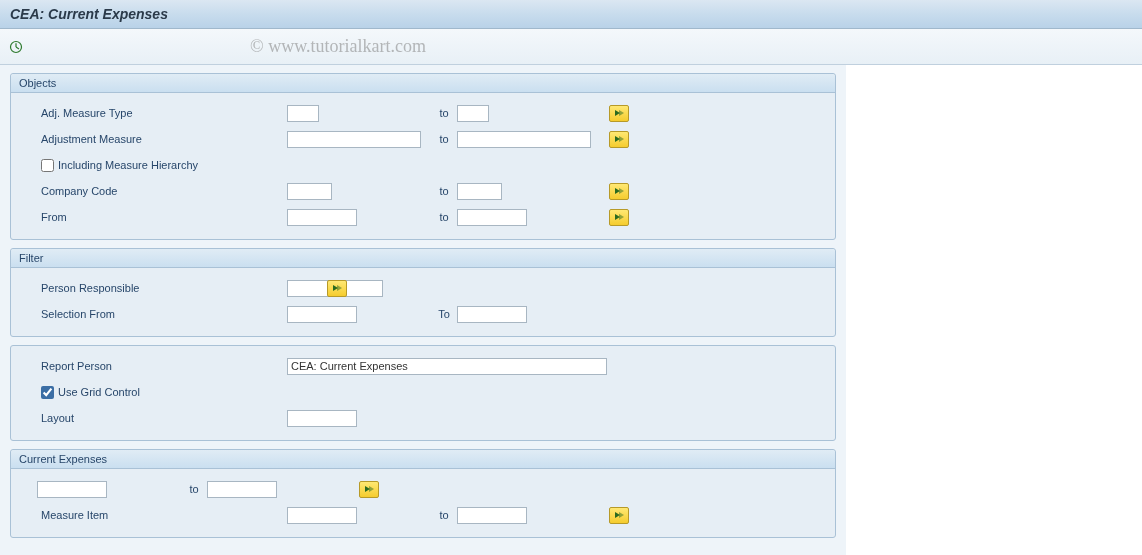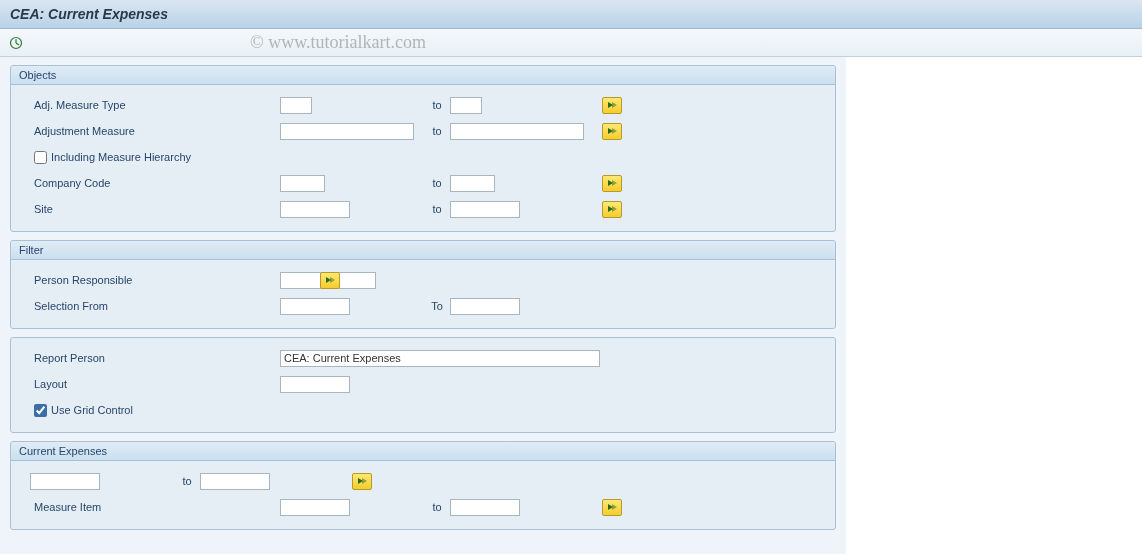--- a/index.html
+++ b/index.html
@@ -18,21 +18,21 @@
       padding: 6px 10px;
       font-size: 14px;
       font-weight: bold;
       font-style: italic;
       color: #2b3a4a;
     }
     .toolbar {
       background: linear-gradient(#f4f8fb, #e8f0f6);
       border-bottom: 1px solid #c0d0de;
       padding: 4px 6px;
-      height: 28px;
+      height: 36px;
       display: flex;
       align-items: center;
       position: relative;
     }
     .toolbar .exec-btn {
       width: 20px; height: 20px;
       display: inline-flex;
       align-items: center;
       justify-content: center;
       cursor: pointer;
@@ -68,21 +68,21 @@
       font-size: 11px;
       color: #27466a;
     }
     .group-body {
       padding: 6px 10px 8px 10px;
     }
     .row {
       display: flex;
       align-items: center;
       height: 24px;
-      margin: 2px 9px;
+      margin: 2px 16px;
     }
     .label {
       width: 250px;
       padding-left: 4px;
       color: #27466a;
     }
     .label.check-row { display: flex; gap: 4px; }
     input[type="text"] {
       height: 17px;
       border: 1px solid #a8b6c2;
@@ -188,21 +188,21 @@
         <div class="to-label">to</div>
         <div class="col-to"><input type="text" class="w-med" style="width: 45px;" value=""></div>
         <div class="multi-btn">
           <svg width="10" height="8" viewBox="0 0 10 8">
                 <path d="M1 1 L6 4 L1 7 Z" fill="#2a6a1f"></path>
                 <path d="M5 1 L10 4 L5 7 Z" fill="#2a6a1f" opacity="0.5"></path>
               </svg>
         </div>
       </div>
       <div class="row">
-        <div class="label">Site</div>
+        <div class="label">From</div>
         <div class="col-from"><input type="text" class="w-med" value="" style=""></div>
         <div class="to-label">to</div>
         <div class="col-to"><input type="text" class="w-med" value="" style=""></div>
         <div class="multi-btn">
           <svg width="10" height="8" viewBox="0 0 10 8">
                 <path d="M1 1 L6 4 L1 7 Z" fill="#2a6a1f"></path>
                 <path d="M5 1 L10 4 L5 7 Z" fill="#2a6a1f" opacity="0.5"></path>
               </svg>
         </div>
       </div>
@@ -232,29 +232,29 @@
     </div>
   </div>
 
   <div class="group">
     <div class="group-body">
       <div class="row">
         <div class="label">Report Person</div>
         <input type="text" class="w-title" value="CEA: Current Expenses" style="">
       </div>
       <div class="row">
-        <div class="label">Layout</div>
-        <input type="text" class="w-med" value="" style="">
-      </div>
-      <div class="row">
         <label class="label check-row" style="width:auto;">
           <input type="checkbox" checked="" style="">
           <span>Use Grid Control</span>
         </label>
       </div>
+      <div class="row">
+        <div class="label">Layout</div>
+        <input type="text" class="w-med" value="" style="">
+      </div>
     </div>
   </div>
 
   <div class="group">
     <div class="group-header">Current Expenses</div>
     <div class="group-body">
       <div class="row">
         <div class="col-from"><input type="text" class="w-med" value="" style=""></div>
         <div class="to-label">to</div>
         <div class="col-to"><input type="text" class="w-med" value="" style=""></div>

